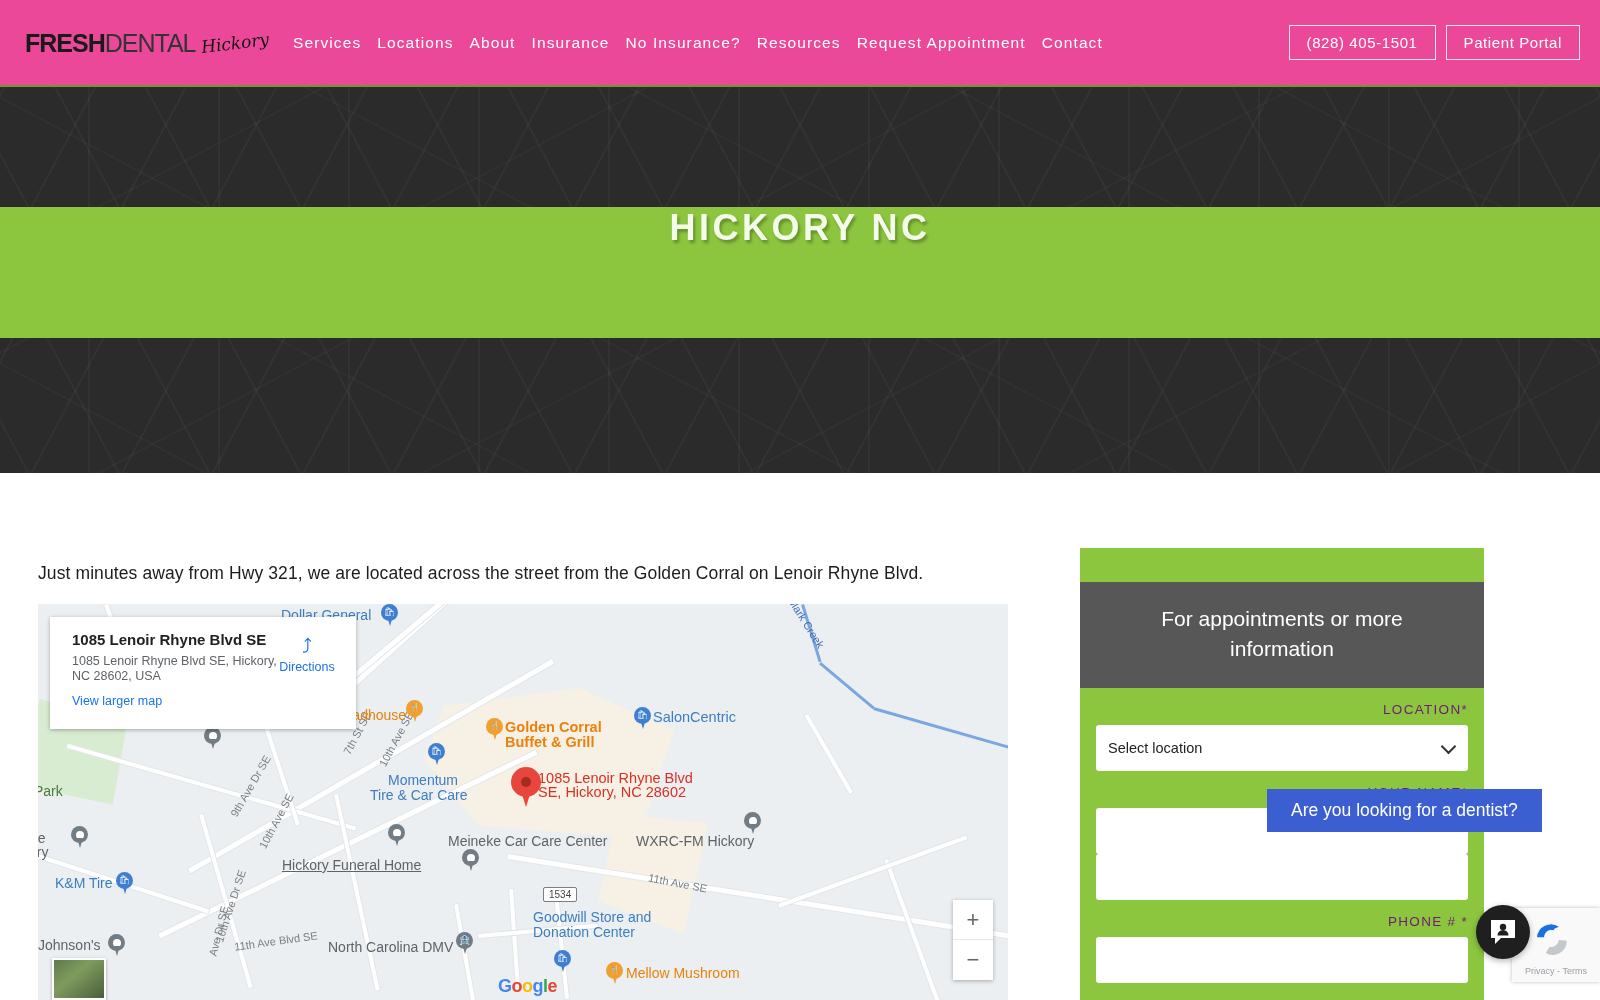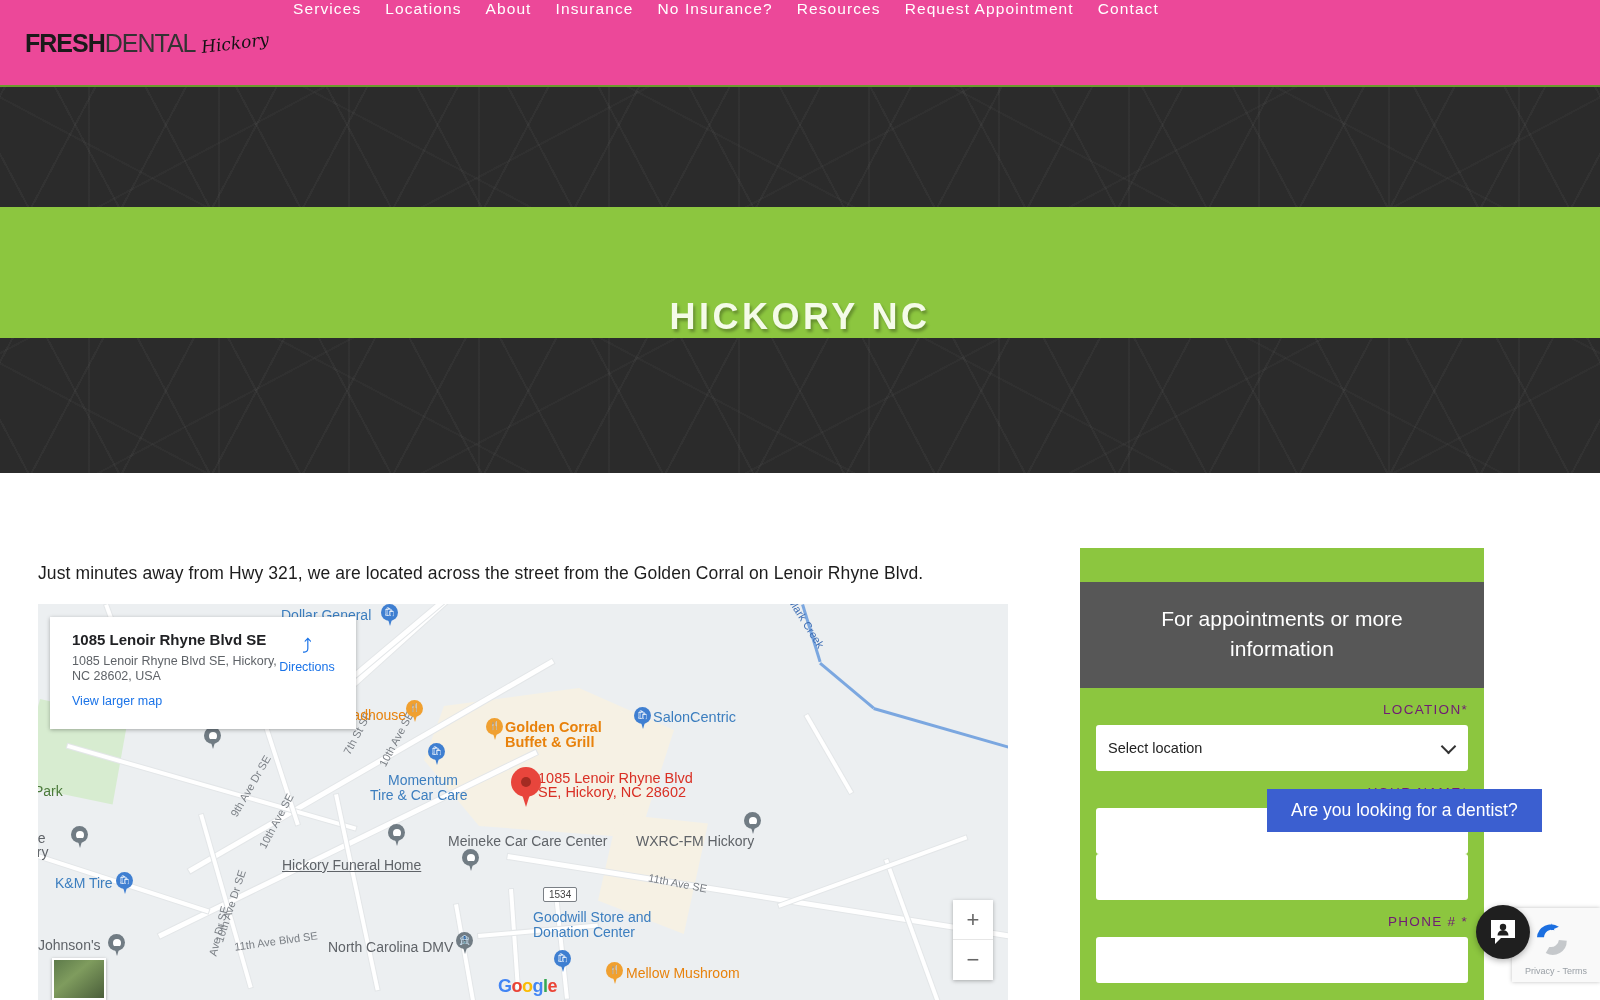--- a/index.html
+++ b/index.html
@@ -44,22 +44,22 @@
     font-family: "DejaVu Serif", serif;
     font-style: italic; font-size: 17px;
     color: #111; margin-left: 4px;
     transform: rotate(-7deg);
     display: inline-block;
   }
 
   .nav {
     position: absolute; left: 285px; top: 0;
     height: 85px;
-    display: flex; 
-    gap: 8px;
+    display: flex; align-items: center;
+    gap: 0px;
   }
   .nav-item {
     color: #ffffff;
     font-size: 15.5px;
     letter-spacing: 1.1px;
     padding: 0 8px;
     white-space: nowrap;
     cursor: pointer;
     font-family: "Liberation Sans", sans-serif;
   }
@@ -101,21 +101,21 @@
   .strip-line-top {
     position:absolute; left:0; top:0; width:1600px; height:2px;
     background:#6b9b2e;
   }
 
   
   .title-band {
     position: absolute; left: 0; top: 207px;
     width: 1600px; height: 131px;
     background: #8cc63f;
-    display: flex; align-items: flex-end; justify-content: center;
+    display: flex; align-items: flex-start; justify-content: center;
   }
   .page-title {
     color: #f4fbe8;
     font-size: 36px;
     font-weight: bold;
     letter-spacing: 3.5px;
     text-shadow: 2px 3px 3px rgba(0,0,0,0.28);
     font-family: "Liberation Sans", sans-serif;
   }
 
@@ -354,20 +354,24 @@
     <span class="nav-item">Services</span>
     <span class="nav-item">Locations</span>
     <span class="nav-item">About</span>
     <span class="nav-item">Insurance</span>
     <span class="nav-item">No Insurance?</span>
     <span class="nav-item">Resources</span>
     <span class="nav-item">Request Appointment</span>
     <span class="nav-item">Contact</span>
   </nav>
 
+  <div class="header-btns">
+    <div class="hdr-btn">(828) 405-1501</div>
+    <div class="hdr-btn">Patient Portal</div>
+  </div>
 </div>
 
 <div class="dark-strip" id="strip-top">
   <div class="strip-line-top"></div>
 </div>
 
 <div class="title-band">
   <h1 class="page-title">HICKORY NC</h1>
 </div>
 

